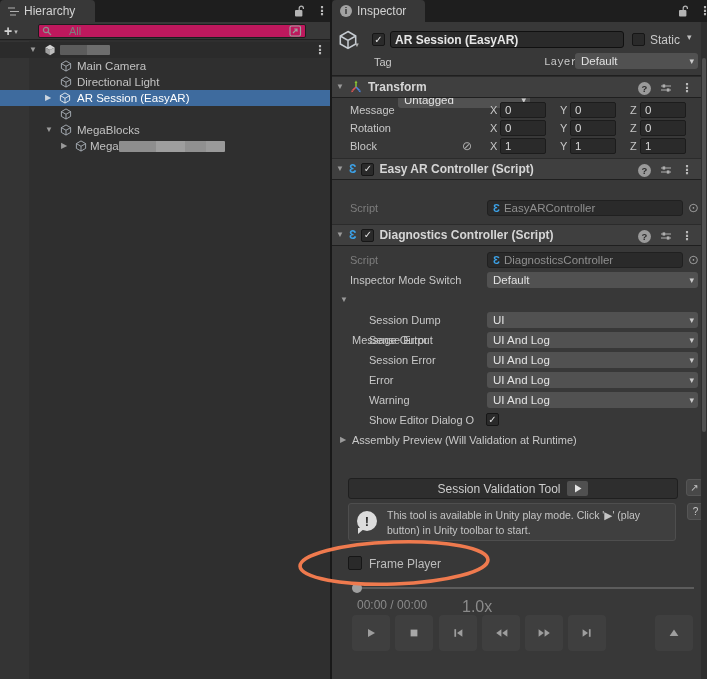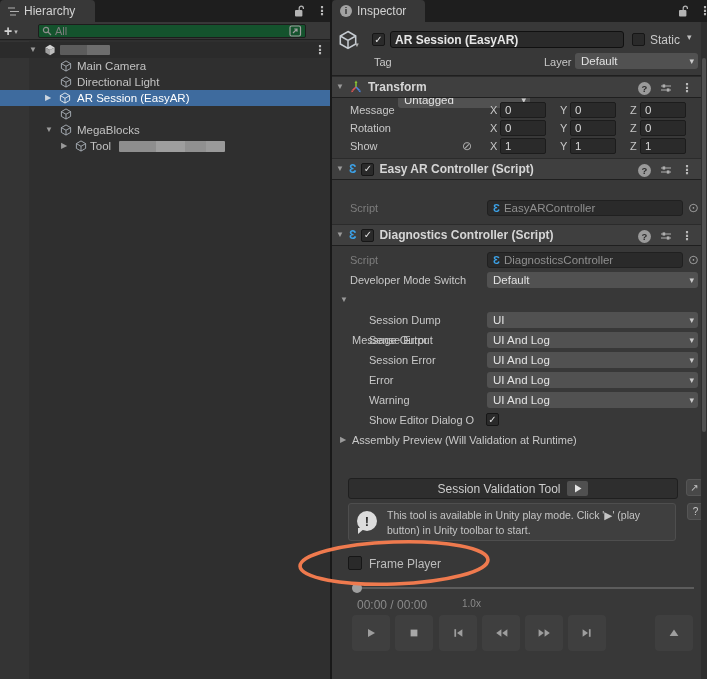--- a/index.html
+++ b/index.html
@@ -13,22 +13,22 @@
   .nosel{user-select:none;}
   
   #tabstrip{left:0;top:0;width:707px;height:22px;background:#1e1e1e;}
   .tab{top:0;height:22px;background:#383838;border-radius:4px 4px 0 0;
        display:flex;align-items:center;gap:5px;padding:0 8px;box-sizing:border-box;color:#d2d2d2;}
   .kebab{color:#b8b8b8;font-size:12px;font-weight:bold;letter-spacing:0;line-height:16px;}
   
   #hierarchy{left:0;top:22px;width:330px;height:657px;background:#2f2f2f;}
   #h-toolbar{left:0;top:0;width:330px;height:18px;background:#383838;border-bottom:1px solid #1f1f1f;box-sizing:border-box;}
   #h-gutter{left:0;top:19px;width:29px;height:638px;background:#343434;}
-  .searchbox{left:38px;top:2px;width:268px;height:14px;background:#14532d;border:1px solid #1d1d1d;border-radius:2px;
-             box-sizing:border-box;display:flex;align-items:center;gap:2px;padding:0 3px;}
+  .searchbox{left:38px;top:2px;width:268px;height:14px;background:#be185d;border:1px solid #1d1d1d;border-radius:2px;
+             box-sizing:border-box;display:flex;align-items:center;gap:16px;padding:0 3px;}
   .searchbox input{flex:1;background:transparent;border:none;outline:none;color:#b8b8b8;font-size:11px;
                    font-family:inherit;padding:0;height:12px;}
   .searchbox input::placeholder{color:#7e7e7e;}
   .hrow{left:0;width:330px;height:16px;line-height:16px;font-size:11.5px;color:#c2c2c2;white-space:nowrap;}
   .hrow .lbl{position:absolute;top:0;}
   .fold{position:absolute;top:0;font-size:8px;color:#9a9a9a;line-height:16px;}
   .scene-row{background:#2b2b2b;color:#cfcfcf;}
   .sel{background:#3e6b9e;color:#ffffff;}
   .redact{position:absolute;border-radius:1px;}
   
@@ -161,21 +161,21 @@
         <path d="M6.5 1L11.5 3.9V9.1L6.5 12L1.5 9.1V3.9Z M1.5 3.9L6.5 6.8L11.5 3.9 M6.5 6.8V12" fill="none" stroke="#a9b0b7" stroke-width="1"></path>
       </svg>
       <span class="lbl" style="left:77px;">MegaBlocks</span>
     </div>
 
     <div class="hrow r" style="top:116px;">
       <span class="fold" style="left:61px;">▶</span>
       <svg class="r" style="left:75px;top:2px;" width="12" height="12" viewBox="0 0 13 13">
         <path d="M6.5 1L11.5 3.9V9.1L6.5 12L1.5 9.1V3.9Z M1.5 3.9L6.5 6.8L11.5 3.9 M6.5 6.8V12" fill="none" stroke="#a9b0b7" stroke-width="1"></path>
       </svg>
-      <span class="lbl" style="left:90px;">Tool</span>
+      <span class="lbl" style="left:90px;">Mega</span>
       <span class="redact" style="left:119px;top:2.5px;width:106px;height:11px;background:linear-gradient(90deg,#8e8e8e 0 35%,#9e9e9e 35% 62%,#909090 62% 82%,#9a9a9a 82% 100%);"></span>
     </div>
   </div>
 
   <div id="divider" class="r"></div>
 
   <div id="inspector" class="r">
 
     <div class="r" style="left:0;top:0;width:369px;height:54px;border-bottom:1px solid #1f1f1f;box-sizing:border-box;">
       <svg class="r" style="left:6px;top:8px;" width="20" height="20" viewBox="0 0 13 13">
@@ -186,21 +186,21 @@
       <input class="nfield r" style="left: 58px; top: 9px; width: 234px; height: 17px; font-weight: bold; font-size: 12px; color: rgb(230, 230, 230); border-color: rgb(16, 16, 16); border-radius: 3px;" value="AR Session (EasyAR)">
       <span class="cb" style="left:300px;top:11px;"></span>
       <span class="lab" style="left:318px;top:10px;font-size:12px;">Static</span>
       <span class="r" style="left:355px;top:10px;font-size:9px;color:#c0c0c0;">▾</span>
 
       <span class="lab" style="left:42px;top:32px;">Tag</span>
       <div class="dd" style="left:66px;top:31px;width:132px;margin-top:39px;">
         <span>Untagged</span>
         <span class="arrow">▾</span>
       </div>
-      <span class="lab" style="left:212px;top:32px;">Layer</span>
+      <span class="lab" style="left:212px;top:32px;font-family:Liberation Mono, monospace;">Layer</span>
       <div class="dd" style="left:243px;top:31px;width:123px;">
         <span>Default</span>
         <span class="arrow">▾</span>
       </div>
     </div>
 
     <div class="sechead r" style="top:54px;">
       <span class="fold" style="position:static;">▼</span>
       <svg width="14" height="14" viewBox="0 0 14 14">
         <path d="M7 7V2.6" stroke="#8ac433" stroke-width="1.5"></path>
@@ -231,21 +231,21 @@
     <input class="nfield" style="left: 308px; top: 80px; width: 46px;" value="0">
 
     <span class="lab" style="left:18px;top:98px;">Rotation</span>
     <span class="lab" style="left:158px;top:98px;">X</span>
     <input class="nfield" style="left: 168px; top: 98px; width: 46px;" value="0">
     <span class="lab" style="left:228px;top:98px;">Y</span>
     <input class="nfield" style="left: 238px; top: 98px; width: 46px;" value="0">
     <span class="lab" style="left:298px;top:98px;">Z</span>
     <input class="nfield" style="left: 308px; top: 98px; width: 46px;" value="0">
 
-    <span class="lab" style="left:18px;top:116px;">Show</span>
+    <span class="lab" style="left:18px;top:116px;">Block</span>
     <span class="r" style="left:130px;top:116px;color:#b0b0b0;font-size:12px;line-height:16px;">⊘</span>
     <span class="lab" style="left:158px;top:116px;">X</span>
     <input class="nfield" style="left: 168px; top: 116px; width: 46px;" value="1">
     <span class="lab" style="left:228px;top:116px;">Y</span>
     <input class="nfield" style="left: 238px; top: 116px; width: 46px;" value="1">
     <span class="lab" style="left:298px;top:116px;">Z</span>
     <input class="nfield" style="left: 308px; top: 116px; width: 46px;" value="1">
 
     <div class="sechead r" style="top:136px;">
       <span class="fold" style="position:static;">▼</span>
@@ -284,21 +284,21 @@
         <span class="kebab">⋮</span>
       </span>
     </div>
     <span class="lab lab-dim" style="left:18px;top:230px;">Script</span>
     <div class="objfield" style="left:155px;top:230px;width:196px;">
       <span class="eicon" style="font-size:11px;">Ɛ</span>
       <span>DiagnosticsController</span>
     </div>
     <span class="picker" style="left:356px;top:230px;">⊙</span>
 
-    <span class="lab" style="left:18px;top:250px;width:136px;overflow:hidden;">Developer Mode Switch</span>
+    <span class="lab" style="left:18px;top:250px;width:136px;overflow:hidden;">Inspector Mode Switch</span>
     <div class="dd" style="left:155px;top:250px;width:211px;">
       <span>Default</span>
       <span class="arrow">▾</span>
     </div>
 
     <span class="fold" style="left:8px;top:270px;">▼</span>
     <span class="lab" style="left:20px;top:270px;margin-top:40px;">Message Output</span>
 
     <span class="lab" style="left:37px;top:290px;">Session Dump</span>
     <div class="dd" style="left:155px;top:290px;width:211px;">
@@ -348,21 +348,21 @@
     </div>
     <span class="sqbtn" style="left:355px;top:481px;">?</span>
 
     <span class="cb" style="left:16px;top:534px;width:14px;height:14px;"></span>
     <span class="lab" style="left:37px;top:534px;font-size:12px;color:#bdbdbd;">Frame Player</span>
 
     <div class="r" style="left:22px;top:565px;width:340px;height:2px;background:#5c5c5c;"></div>
     <div class="r" style="left:20px;top:561px;width:10px;height:10px;border-radius:50%;background:#a0a0a0;"></div>
 
     <span class="r" style="left:25px;top:576px;color:#8a8a8a;font-size:12px;">00:00 / 00:00</span>
-    <span class="r" style="left:130px;top:576px;color:#8a8a8a;font-size:10px;">1.0x</span>
+    <span class="r" style="left:130px;top:576px;color:#8a8a8a;font-size:16px;">1.0x</span>
 
     <div class="pbtn" style="left:20px;">
       <svg width="14" height="14" viewBox="0 0 14 14">
           <path d="M4 3L11 7L4 11Z" fill="#9e9e9e"></path>
         </svg>
     </div>
     <div class="pbtn" style="left:63px;">
       <svg width="14" height="14" viewBox="0 0 14 14">
           <rect x="3.6" y="3.6" width="6.8" height="6.8" fill="#a8a8a8"></rect>
         </svg>

